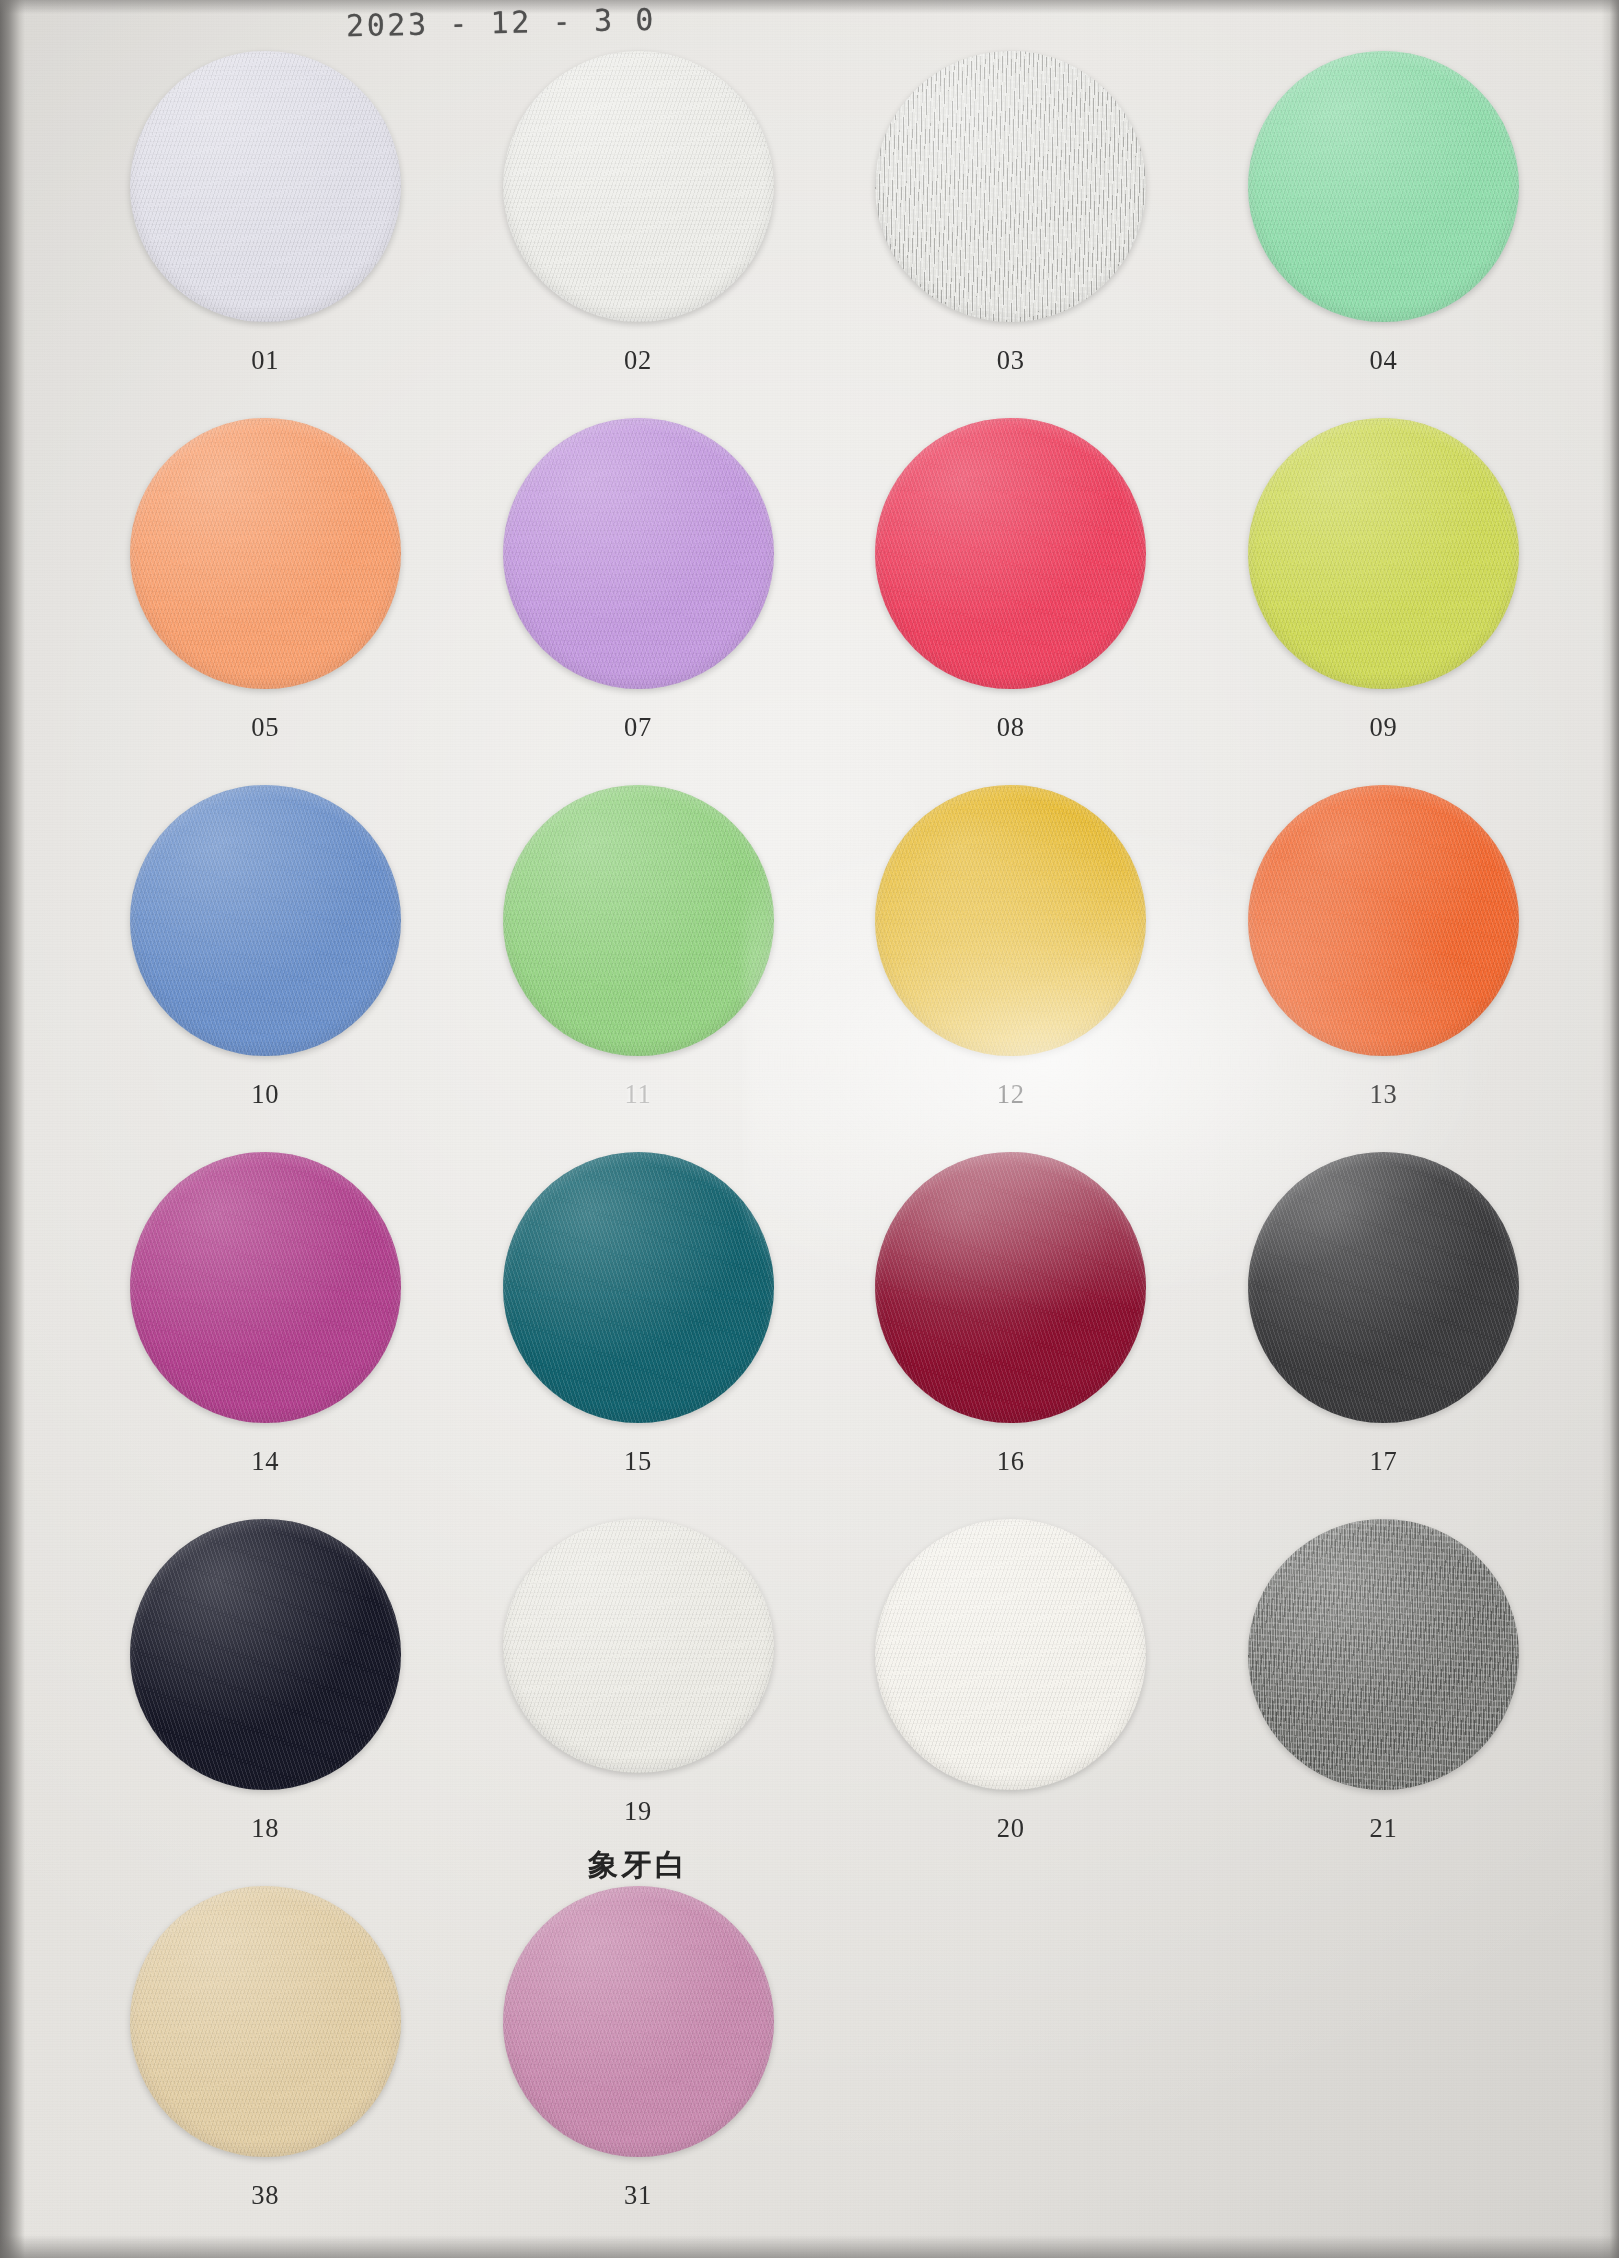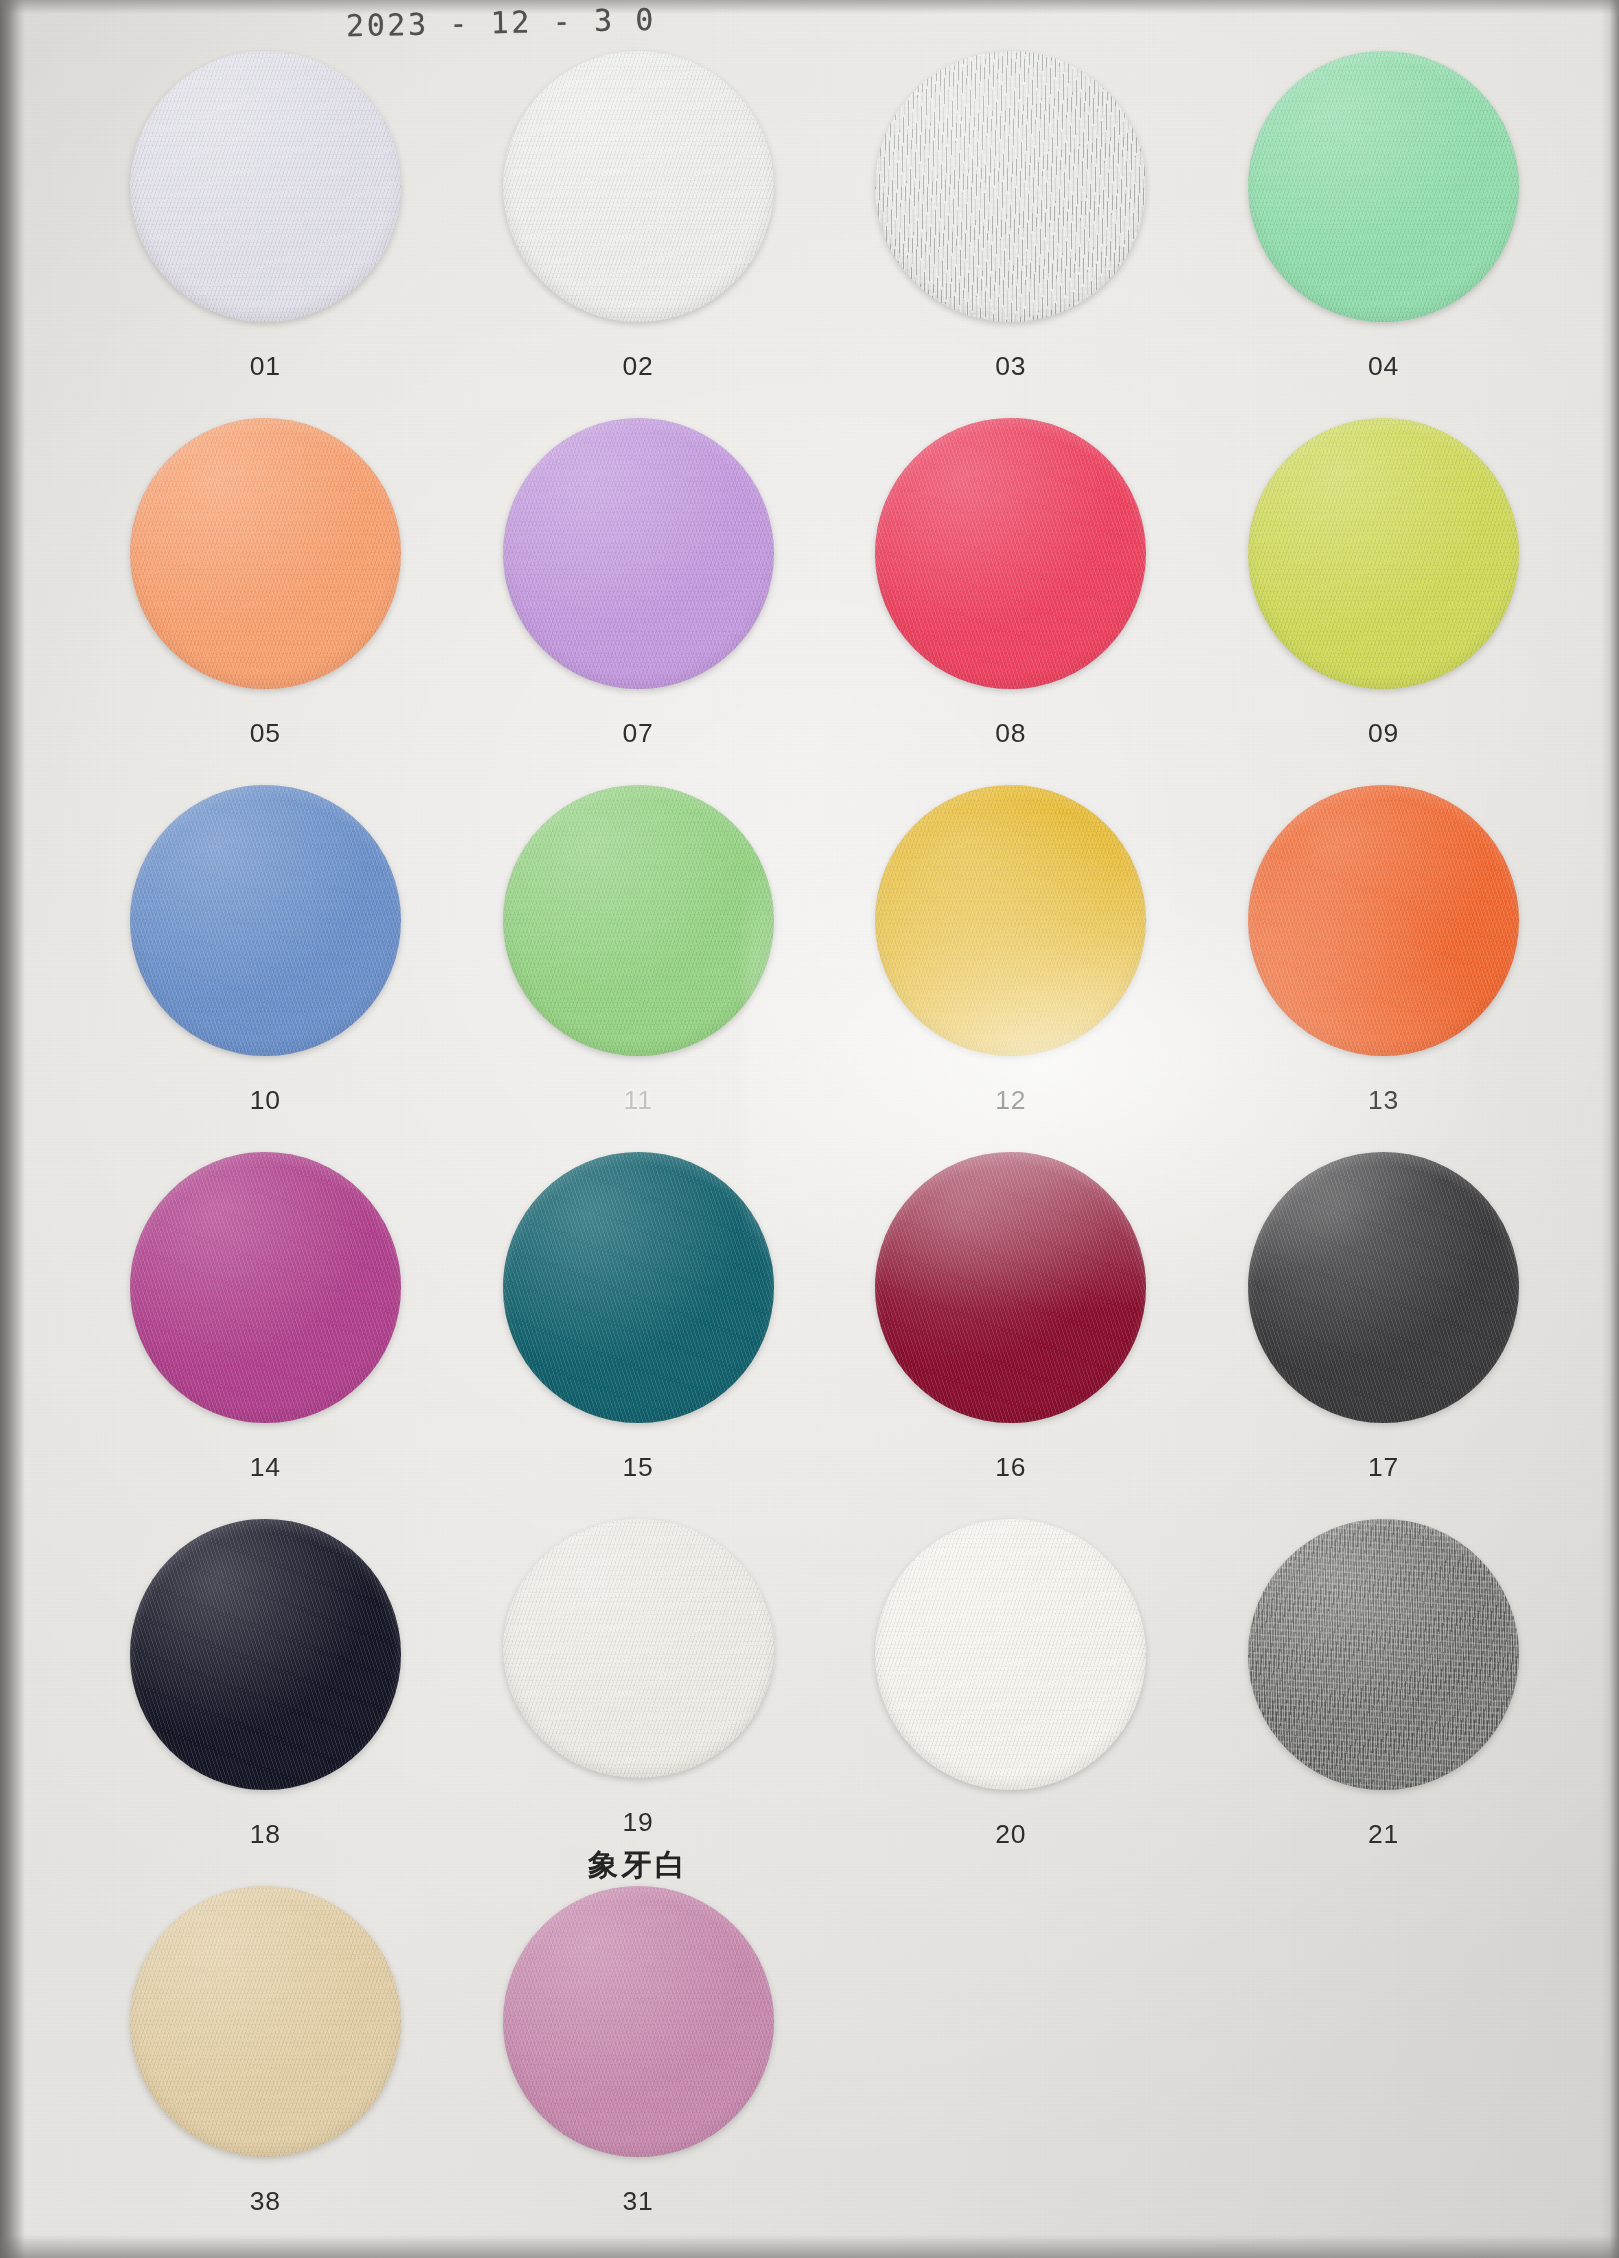--- a/index.html
+++ b/index.html
@@ -138,32 +138,32 @@
     z-index: 2;
   }
   .melange::after {
     opacity: 0.62;
     background-image:
       repeating-linear-gradient(88deg, rgba(255,255,255,0.55) 0px, rgba(255,255,255,0.55) 0.9px, rgba(0,0,0,0.0) 0.9px, rgba(0,0,0,0.0) 2.6px),
       repeating-linear-gradient(92deg, rgba(0,0,0,0.40) 0px, rgba(0,0,0,0.40) 0.9px, rgba(0,0,0,0.0) 0.9px, rgba(0,0,0,0.0) 4.4px),
       repeating-linear-gradient(4deg, rgba(255,255,255,0.30) 0px, rgba(255,255,255,0.30) 1.8px, rgba(0,0,0,0.0) 1.8px, rgba(0,0,0,0.0) 6.2px);
   }
   .label {
-    margin-top: 29px;
-    font-family: Liberation Sans, sans-serif;
+    margin-top: 23px;
+    font-family: Liberation Serif, serif;
     font-size: 26.5px;
     color: #2e2e2e;
     letter-spacing: 0.9px;
   }
   .label.faded {
     color: rgba(90,90,90,0.32);
     text-shadow: 0 0 4.4px rgba(255,255,255,0.9);
   }
   .sublabel {
-    margin-top: 7px;
+    margin-top: 18px;
     font-family: "DejaVu Sans", sans-serif;
     font-size: 30px;
     font-weight: 700;
     color: #242424;
     letter-spacing: 3.5px;
   }
 </style>
 </head>
 <body>
 

